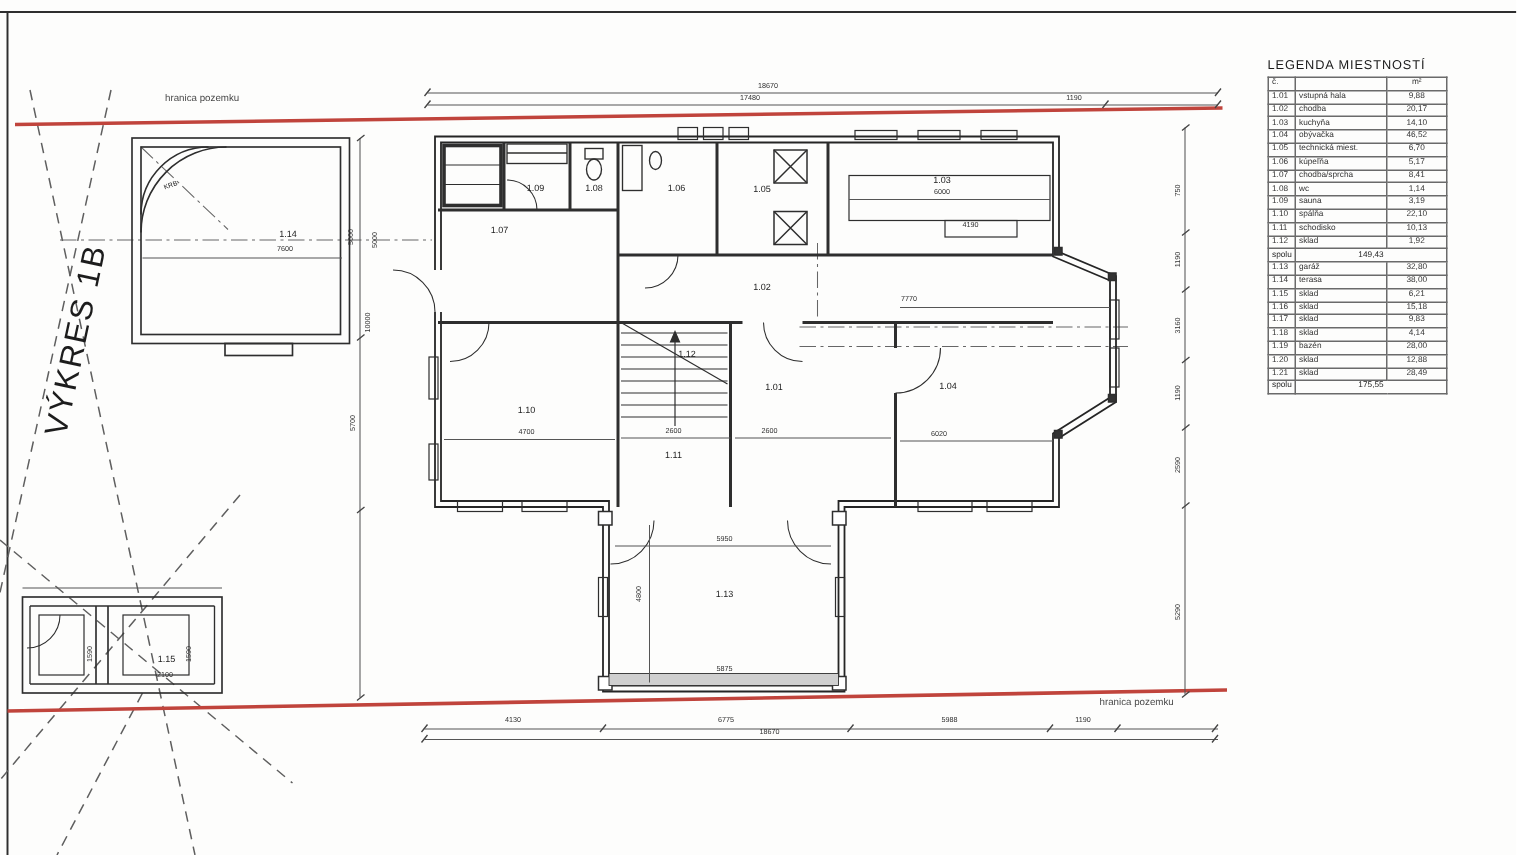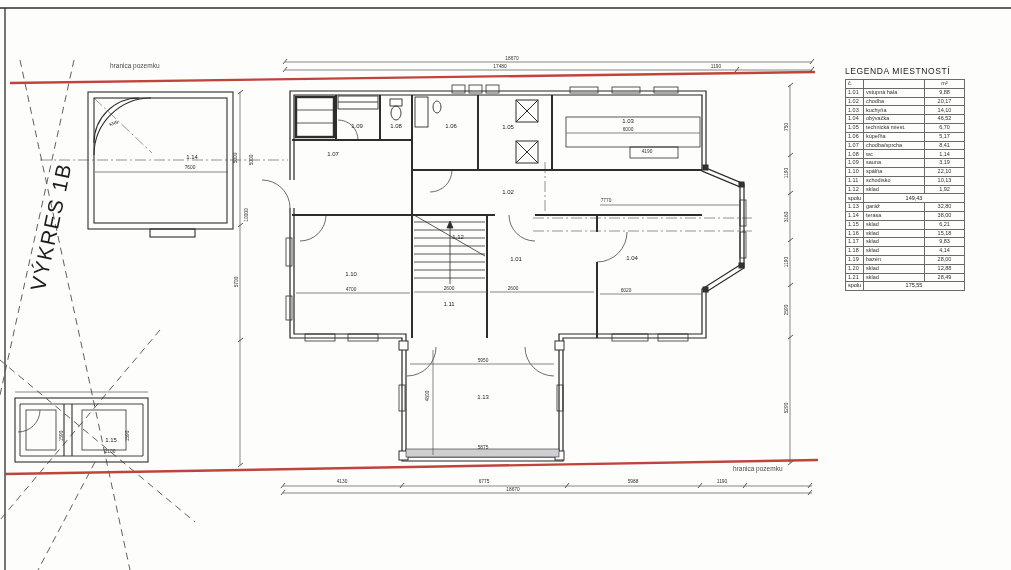--- a/index.html
+++ b/index.html
@@ -17,21 +17,21 @@
   .boundary-label.top{left:110px;top:62px;}
   .boundary-label.bottom{left:733px;top:465px;}
   #plan-labels{position:absolute;left:0;top:0;width:100%;height:100%;}
   .room-label,.dim-label{
     position:absolute;transform:translate(-50%,-50%);
     white-space:nowrap;color:#222;line-height:1;
   }
   .room-label{font-size:6px;}
   .dim-label{font-size:4.8px;color:#333;}
   .legend{position:absolute;left:845px;top:38px;width:119px;color:#222;}
-  .legend-title{font-size:8.5px;letter-spacing:.6px;margin-bottom:3px;color:#1b1b1b;margin-top:28px;}
+  .legend-title{font-size:8.5px;letter-spacing:.6px;margin-bottom:3px;color:#1b1b1b;}
   .legend table{border-collapse:collapse;width:100%;table-layout:fixed;}
   .legend td{
     border:1px solid #6a6a6a;font-size:5.5px;line-height:1;
     height:7.8px;padding:0 2px;color:#333;overflow:hidden;white-space:nowrap;
   }
   .legend td.ar{text-align:center;}
   .legend td.hd{text-align:center;}
   .legend tr.sum td{color:#222;}
 </style>
 </head>

